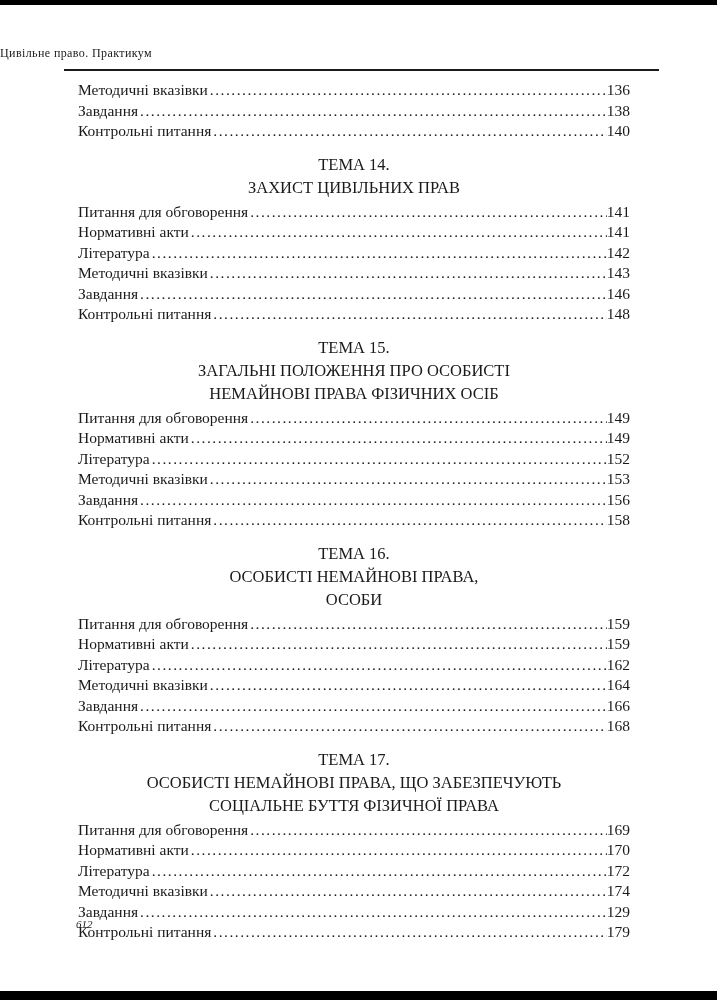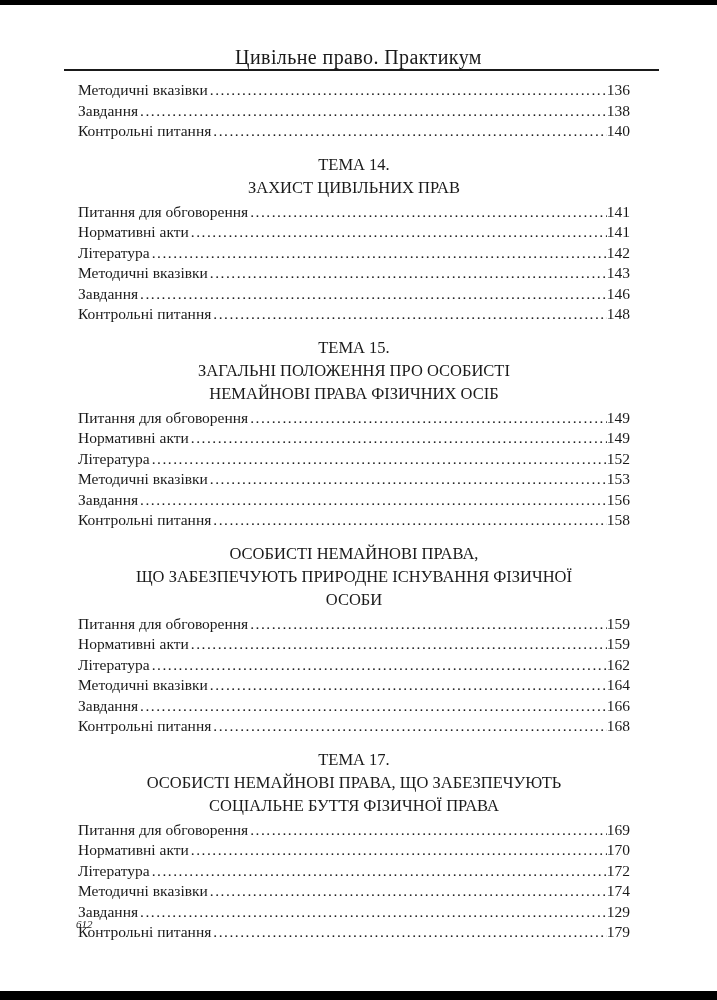--- a/index.html
+++ b/index.html
@@ -15,22 +15,22 @@
   }
   .scan-bar-top {
     position: absolute; top: 0; left: 0; width: 100%; height: 5px; background: #000;
   }
   .scan-bar-bottom {
     position: absolute; bottom: 0; left: 0; width: 100%; height: 9px; background: #000;
   }
   .running-head {
     position: absolute;
     top: 46px; left: 0; width: 100%;
-    text-align: center;
-    font-size: 20px;
+    text-align: left;
+    font-size: 12px;
     letter-spacing: 0.4px;
   }
   .head-rule {
     position: absolute;
     top: 69px; left: 64px; right: 58px;
     border-top: 2px solid #1a1a1a;
   }
   .content {
     position: absolute;
     top: 80px;
@@ -170,22 +170,22 @@
           <span class="toc-page">156</span>
         </div>
         <div class="toc-row">
           <span class="toc-label">Контрольні питання</span>
           <span class="toc-dots"></span>
           <span class="toc-page">158</span>
         </div>
       </section>
       <section class="toc-section">
         <div class="section-heading">
+          <div class="heading-line">ТЕМА 16.</div>
           <div class="heading-line">ОСОБИСТІ НЕМАЙНОВІ ПРАВА,</div>
-          <div class="heading-line">ЩО ЗАБЕЗПЕЧУЮТЬ ПРИРОДНЕ ІСНУВАННЯ ФІЗИЧНОЇ</div>
           <div class="heading-line">ОСОБИ</div>
         </div>
         <div class="toc-row">
           <span class="toc-label">Питання для обговорення</span>
           <span class="toc-dots"></span>
           <span class="toc-page">159</span>
         </div>
         <div class="toc-row">
           <span class="toc-label">Нормативні акти</span>
           <span class="toc-dots"></span>

